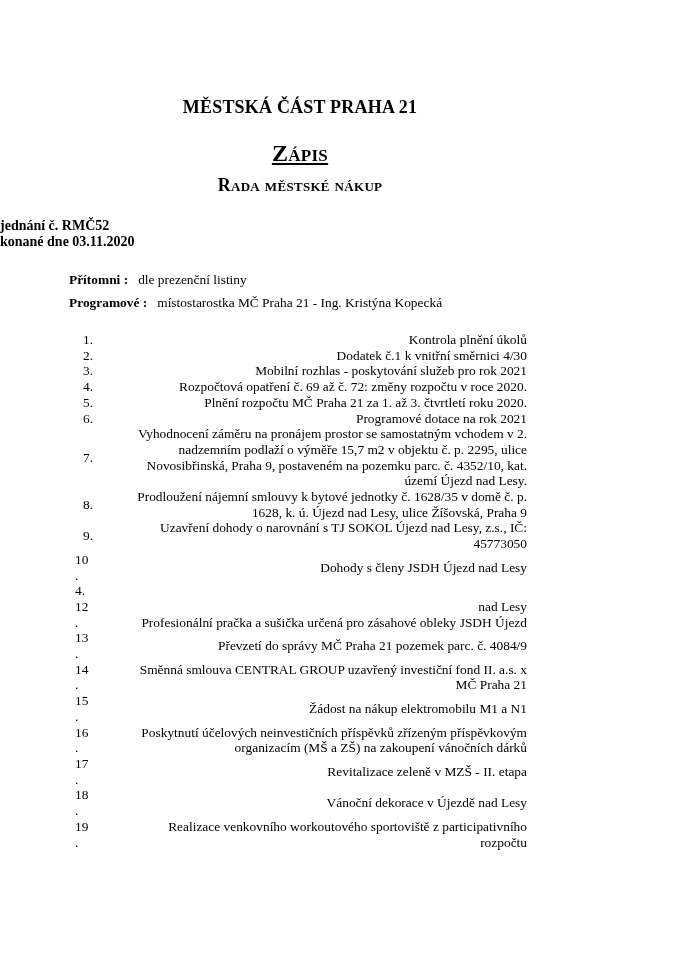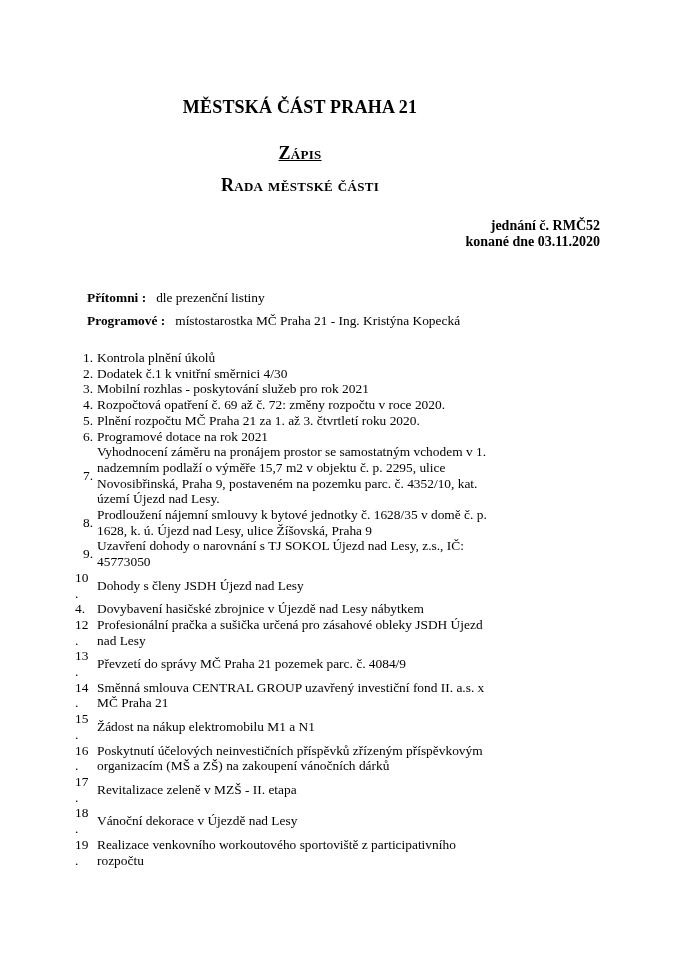--- a/index.html
+++ b/index.html
@@ -8,58 +8,58 @@
     font-family:"Liberation Serif","DejaVu Serif",serif;
     overflow:hidden;position:relative;
   }
   
   .doc-title{
     padding-top:97px;text-align:center;
     font-weight:bold;font-size:18px;line-height:20px;letter-spacing:.2px;
   }
   .doc-type{
     margin-top:26px;text-align:center;
-    font-weight:bold;font-size:18px;line-height:20px;
+    font-weight:bold;font-size:24px;line-height:20px;
     font-variant:small-caps;letter-spacing:.3px;
   }
   .doc-type .u{text-decoration:underline;}
   .doc-body-name{
     margin-top:12px;text-align:center;
     font-weight:bold;font-size:18px;line-height:20px;
     font-variant:small-caps;letter-spacing:.3px;
   }
   .doc-meeting{
-    margin-top:23px;text-align:right;
+    margin-top:23px;text-align:left;
     font-weight:bold;font-size:14px;line-height:16px;
   }
   
-  .attendance{margin-top:40px;padding-left:87px;font-size:13.4px;line-height:16px;}
+  .attendance{margin-top:22px;padding-left:69px;font-size:13.4px;line-height:16px;}
   .att-row + .att-row{margin-top:7px;}
   .att-label{font-weight:bold;}
   .att-value{margin-left:10px;}
   
   .agenda{margin-top:21px;padding-left:75px;font-size:13.4px;line-height:15.7px;}
   .agenda-row{display:flex;align-items:center;}
   .marker{flex:none;width:22px;}
   .marker.pad{padding-left:8px;width:14px;}
-  .itext{width:430px;}
+  .itext{width:430px;text-align:right;}
   .tline{white-space:nowrap;}
 </style>
 </head>
 <body>
 
 <div class="page">
 
   <div class="doc-title">MĚSTSKÁ ČÁST PRAHA 21</div>
 
   <div class="doc-type">
     <span class="u">Zápis</span>
   </div>
 
-  <div class="doc-body-name">Rada městské části</div>
+  <div class="doc-body-name">Rada městské nákup</div>
 
   <div class="doc-meeting">
     <div>jednání č. RMČ52</div>
     <div>konané dne 03.11.2020</div>
   </div>
 
   <div class="attendance">
     <div class="att-row">
       <span class="att-label">Přítomni :</span><span class="att-value">dle prezenční listiny</span>
     </div>
@@ -115,21 +115,21 @@
         </div>
         <div class="itext">
           <div class="tline">Programové dotace na rok 2021</div>
         </div>
       </div>
       <div class="agenda-row">
         <div class="marker pad">
           <div class="mline">7.</div>
         </div>
         <div class="itext">
-          <div class="tline">Vyhodnocení záměru na pronájem prostor se samostatným vchodem v 1.</div>
+          <div class="tline">Vyhodnocení záměru na pronájem prostor se samostatným vchodem v 2.</div>
           <div class="tline">nadzemním podlaží o výměře 15,7 m2 v objektu č. p. 2295, ulice</div>
           <div class="tline">Novosibřinská, Praha 9, postaveném na pozemku parc. č. 4352/10, kat.</div>
           <div class="tline">území Újezd nad Lesy.</div>
         </div>
       </div>
       <div class="agenda-row">
         <div class="marker pad">
           <div class="mline">8.</div>
         </div>
         <div class="itext">
@@ -152,32 +152,29 @@
           <div class="mline">.</div>
         </div>
         <div class="itext">
           <div class="tline">Dohody s členy JSDH Újezd nad Lesy</div>
         </div>
       </div>
       <div class="agenda-row">
         <div class="marker">
           <div class="mline">4.</div>
         </div>
-        <div class="itext">
-          <div class="tline">Dovybavení hasičské zbrojnice v Újezdě nad Lesy nábytkem</div>
-        </div>
       </div>
       <div class="agenda-row">
         <div class="marker">
           <div class="mline">12</div>
           <div class="mline">.</div>
         </div>
         <div class="itext">
+          <div class="tline">nad Lesy</div>
           <div class="tline">Profesionální pračka a sušička určená pro zásahové obleky JSDH Újezd</div>
-          <div class="tline">nad Lesy</div>
         </div>
       </div>
       <div class="agenda-row">
         <div class="marker">
           <div class="mline">13</div>
           <div class="mline">.</div>
         </div>
         <div class="itext">
           <div class="tline">Převzetí do správy MČ Praha 21 pozemek parc. č. 4084/9</div>
         </div>

